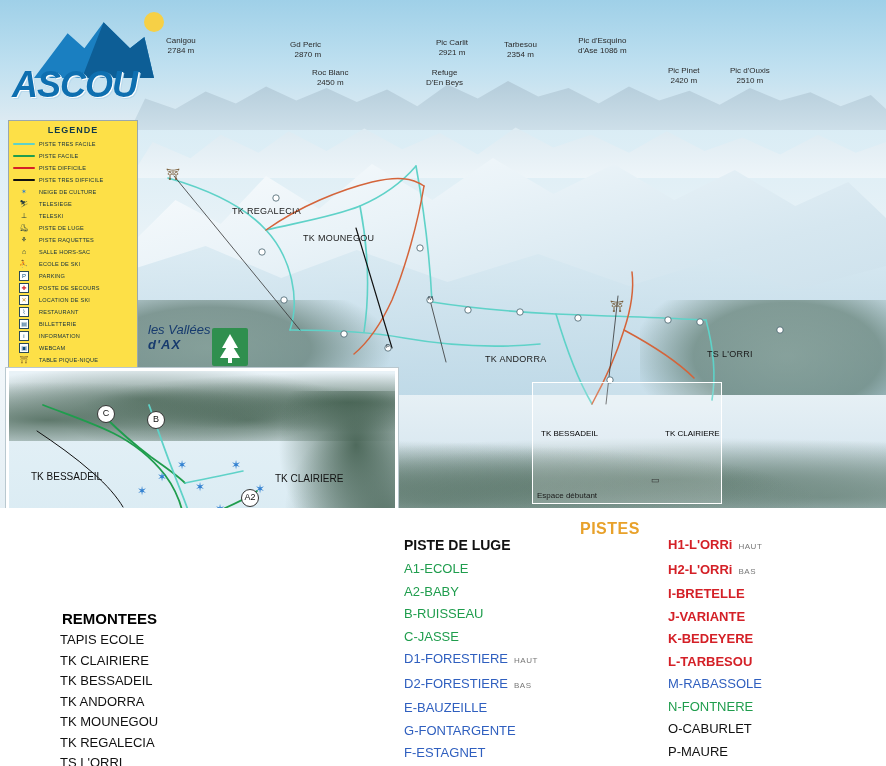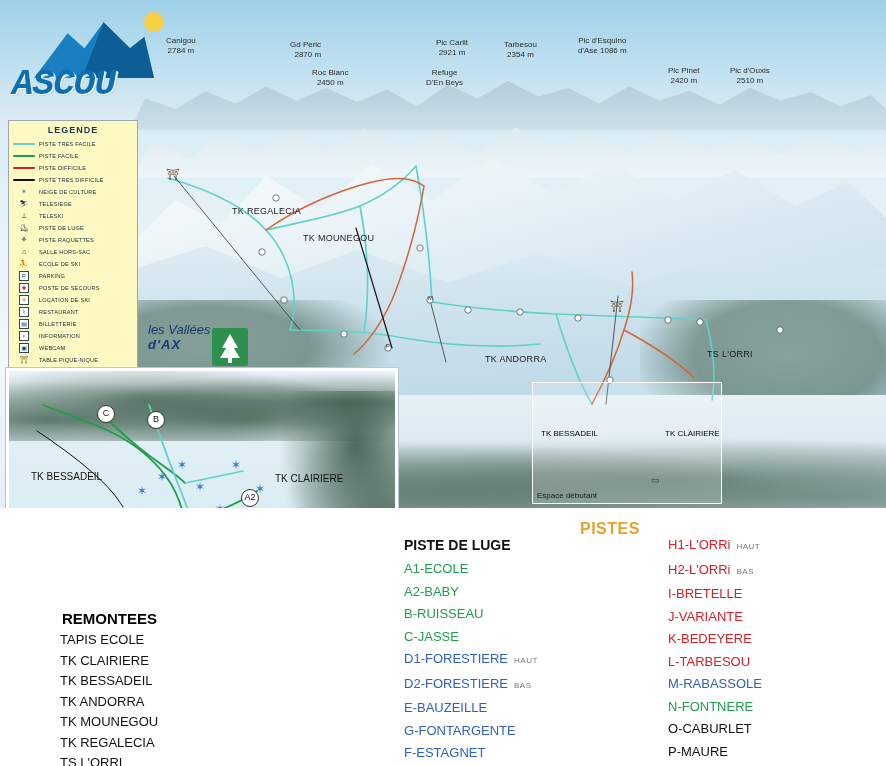--- a/index.html
+++ b/index.html
@@ -80,37 +80,37 @@
 
   
   .lines{position:absolute;left:0;top:0;width:886px;height:520px;}
 
   
   .maplabel{position:absolute;font-size:9px;color:#1a1a1a;letter-spacing:.3px;white-space:nowrap;}
 
   
   .legend{
     position:absolute;left:8px;top:120px;width:128px;
-    background:#fef9c3;border:1px solid #9aa8ad;
+    background:#fde047;border:1px solid #9aa8ad;
     font-size:6.5px;color:#14303d;
     padding:0 0 3px 0;
   }
   .legend-title{
     text-align:center;font-size:9px;font-weight:bold;letter-spacing:1px;
     color:#123a4a;padding:4px 0 3px;
   }
   .legend-row{display:flex;align-items:center;gap:4px;padding:1px 4px;height:10px;}
   .legend-row .sym{width:22px;flex:0 0 22px;display:flex;align-items:center;justify-content:center;height:9px;}
   .legend-row .txt{font-size:5.6px;letter-spacing:.2px;white-space:nowrap;}
   .bar{height:2px;width:22px;border-radius:1px;}
   .sqr{width:8px;height:8px;border:1px solid #2b4a57;background:#fff;font-size:6px;line-height:8px;text-align:center;color:#0b4a7a;}
   .glyph{font-size:7px;line-height:8px;}
 
   
-  .logo{position:absolute;left:6px;top:6px;width:180px;height:106px;font-family:Liberation Mono, monospace;}
+  .logo{position:absolute;left:6px;top:6px;width:180px;height:106px;}
   .logo .sun{position:absolute;right:22px;top:6px;width:20px;height:20px;border-radius:50%;background:#f6d046;}
   .logo .mtn{position:absolute;left:28px;top:10px;width:120px;height:62px;
     background:#1a7fc1;
     clip-path:polygon(0% 100%,28% 28%,42% 52%,58% 10%,80% 52%,92% 34%,100% 100%);}
   .logo .mtn2{position:absolute;left:28px;top:10px;width:120px;height:62px;
     background:#0d5e96;
     clip-path:polygon(40% 100%,58% 10%,80% 52%,92% 34%,100% 100%);}
   .logo .word{position:absolute;left:6px;top:58px;font-size:36px;font-weight:bold;
     color:#0e6fb0;font-style:italic;letter-spacing:-1px;
     text-shadow:1px 1px 0 #ffffff,2px 2px 0 #b9d9ec;}
@@ -171,21 +171,21 @@
   .bottom{position:absolute;left:0;top:508px;width:886px;height:258px;background:#ffffff;}
   .remontees-head{position:absolute;left:62px;top:610px;color:#000000;font-size:15px;font-weight:bold;}
   .remontees{position:absolute;left:60px;top:630px;font-size:13px;color:#111;line-height:20.5px;}
   .luge-head{position:absolute;left:404px;top:537px;font-size:14px;font-weight:bold;color:#111;}
   .pistes-head{position:absolute;left:580px;top:520px;font-size:16px;font-weight:bold;color:#e8a12a;letter-spacing:.5px;}
   .listA{position:absolute;left:404px;top:558px;font-size:13px;line-height:22.5px;}
   .listB{position:absolute;left:668px;top:534px;font-size:13px;line-height:22.5px;}
   .sfx{font-size:8px;color:#777;padding-left:6px;letter-spacing:.5px;text-align:right;}
   .gr{color:#1f9d4d;}
   .bl{color:#2f5fbf;}
-  .rd{color:#d42027;}
+  .rd{color:#d42027;font-weight:bold;}
   .bk{color:#111;}
 </style>
 </head>
 <body>
 
 <div id="root">
 
   <div class="map">
     <div class="sky"></div>
     <div class="ridge-far"></div>

